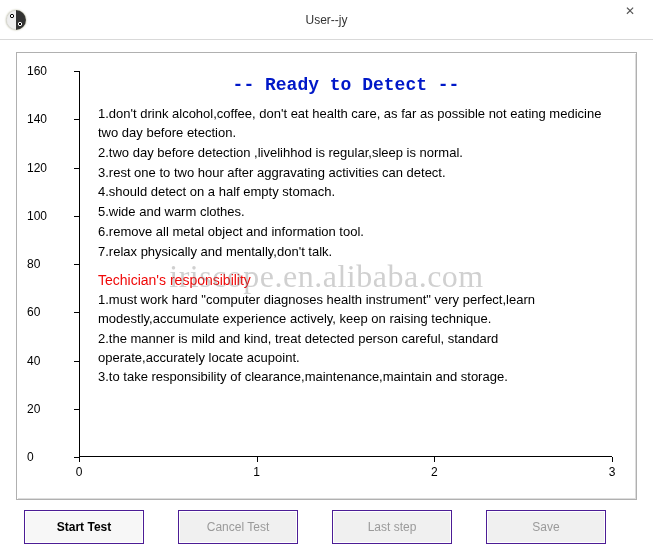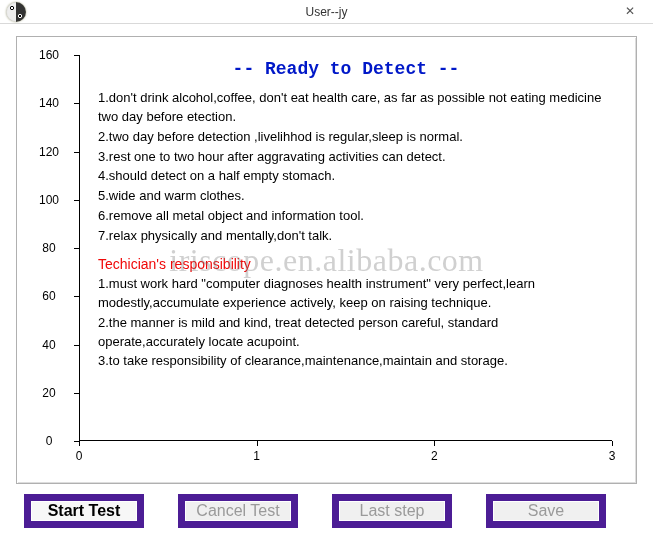--- a/index.html
+++ b/index.html
@@ -1,18 +1,18 @@
 <!DOCTYPE html>
 <html><head>
 <meta charset="utf-8">
 <style>
   * { box-sizing: border-box; margin: 0; padding: 0; }
   html, body { width: 653px; height: 554px; font-family: Arial, sans-serif; background: #fff; overflow: hidden; }
   .titlebar {
-    height: 24px; background: #fff; border-bottom: 1px solid #d9d9d9;
+    height: 40px; background: #fff; border-bottom: 1px solid #d9d9d9;
     display: flex; align-items: center; position: relative; font-size: 12px;
   }
   .titlebar-icon {
     width: 20px; height: 20px; margin-left: 6px; border-radius: 50%;
     background: radial-gradient(circle at 30% 30%, #fff 0%, #fff 5%, #000 6%, #000 10%, transparent 11%),
                 radial-gradient(circle at 70% 70%, #000 0%, #000 5%, #fff 6%, #fff 10%, transparent 11%),
                 conic-gradient(#333 0deg 180deg, #eee 180deg 360deg);
     box-shadow: 0 0 2px #aa8, inset 0 0 1px #664;
   }
   .titlebar-title {
@@ -31,21 +31,21 @@
     border: 1px solid #b0b0b0; height: 448px; position: relative; background: #fff;
     box-shadow: inset 1px 1px 0 #fff, inset -1px -1px 0 #ddd;
   }
   .chart {
     position: absolute; left: 10px; right: 10px; top: 12px; bottom: 10px;
   }
   .plot-area {
     position: absolute; left: 52px; right: 14px; top: 6px; bottom: 32px;
     border-left: 1.2px solid #000; border-bottom: 1.2px solid #000;
   }
-  .ytick { position: absolute; left: 0; width: 52px; text-align: center; font-size: 12px; color: #000; padding-right: 8px; transform: translateY(-50%); }
+  .ytick { position: absolute; left: 0; width: 52px; text-align: left; font-size: 12px; color: #000; padding-right: 8px; transform: translateY(-50%); }
   .xtick { position: absolute; bottom: 10px; font-size: 12px; color: #000; transform: translateX(-50%); }
   .ytick-mark { position: absolute; left: 52px; width: 5px; height: 1px; background: #000; transform: translateX(-5px); }
   .xtick-mark { position: absolute; bottom: 32px; width: 1px; height: 5px; background: #000; transform: translateY(5px); }
   .ready-title {
     position: absolute; left: 0; right: 0; top: 4px; text-align: center;
     font-size: 18px; font-weight: bold; color: #0018c8; font-family: Liberation Mono, monospace;
   }
   .content {
     position: absolute; left: 18px; right: 8px; top: 34px;
     font-size: 13px; color: #000; line-height: 1.45;
@@ -54,22 +54,22 @@
   .content p { margin: 0 0 1px 0; }
   .watermark {
     position: absolute; left: 50%; top: 50%; transform: translate(-50%, -50%);
     font-family: "Times New Roman", serif; font-size: 32px; color: rgba(120,120,120,0.35);
     pointer-events: none; white-space: nowrap; letter-spacing: 0.5px;
   }
   .button-row {
     display: flex; gap: 34px; padding: 10px 8px 0 8px; align-items: center;
   }
   .btn {
-    width: 120px; height: 34px; border: 7px solid #4c1d95; background: #f0f0f0;
-    font-size: 16px; font-family: Arial, sans-serif; cursor: pointer;
+    width: 120px; height: 34px; border: 1px solid #4c1d95; background: #f0f0f0;
+    font-size: 12px; font-family: Arial, sans-serif; cursor: pointer;
     box-shadow: inset 0 0 0 1px #fff;
   }
   .btn.primary { font-weight: bold; color: #000; background: #f7f7f7; }
   .btn:disabled { color: #9a9a9a; cursor: default; }
 </style>
 </head>
 <body>
 
 <div class="titlebar">
   <div class="titlebar-icon"></div>

